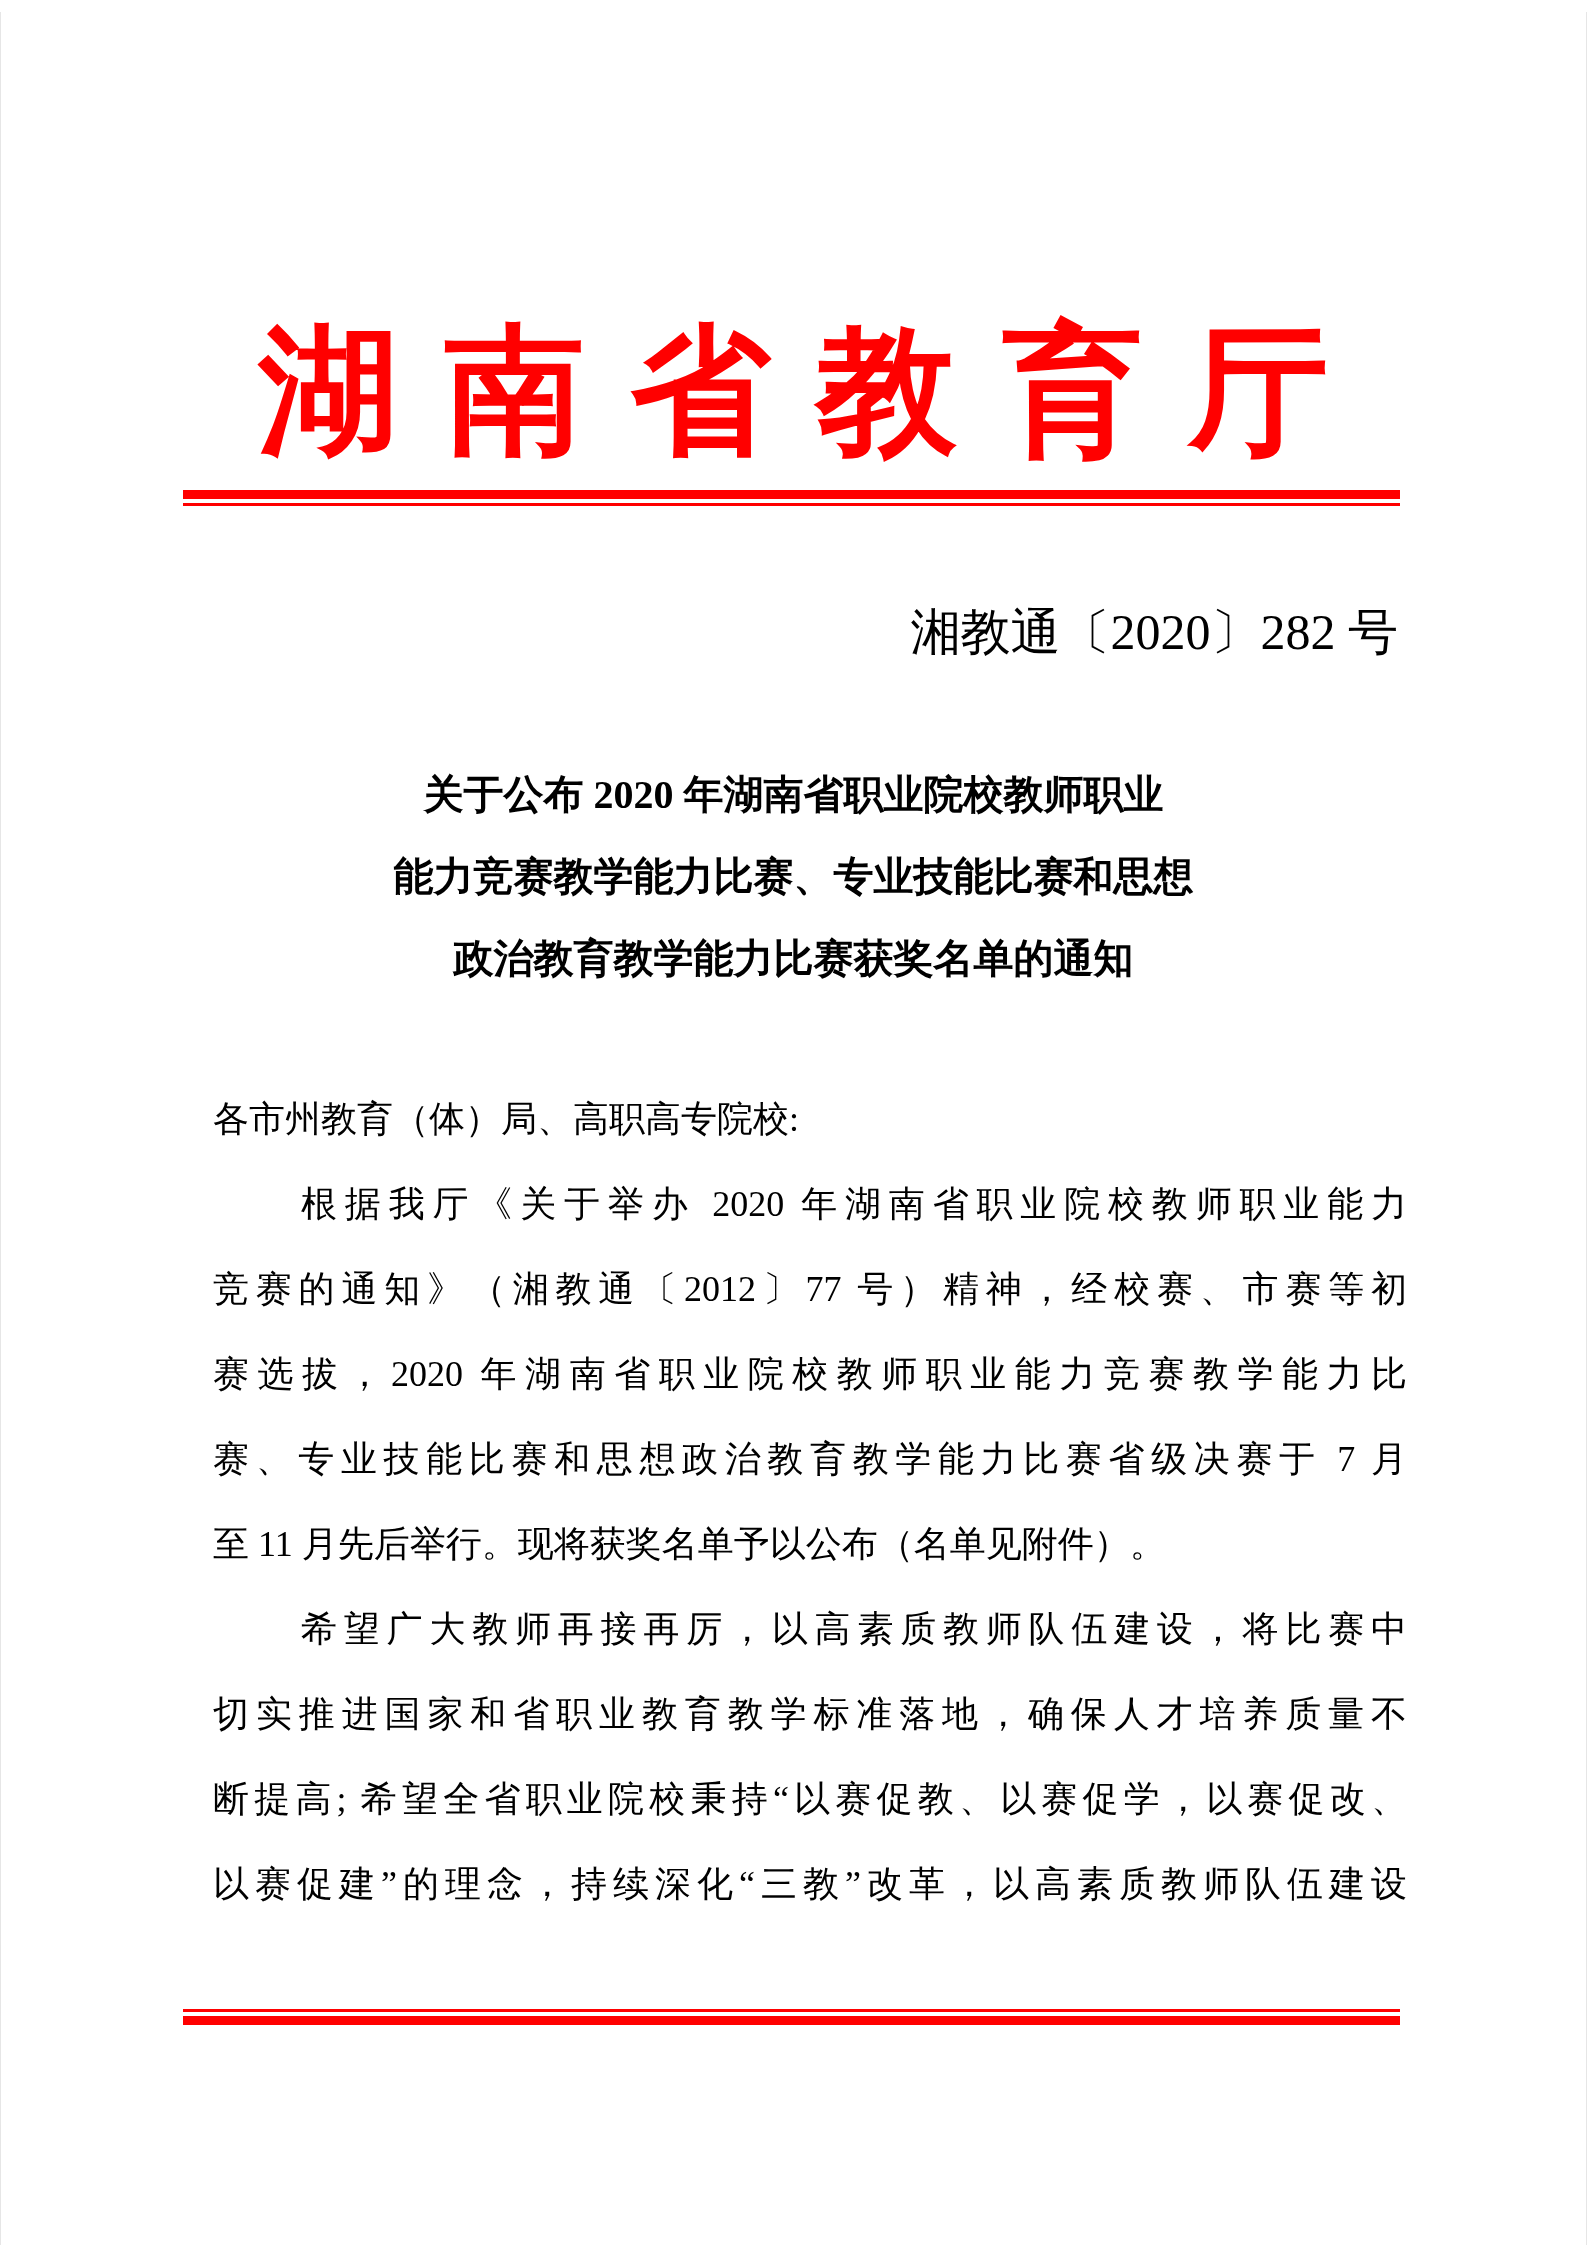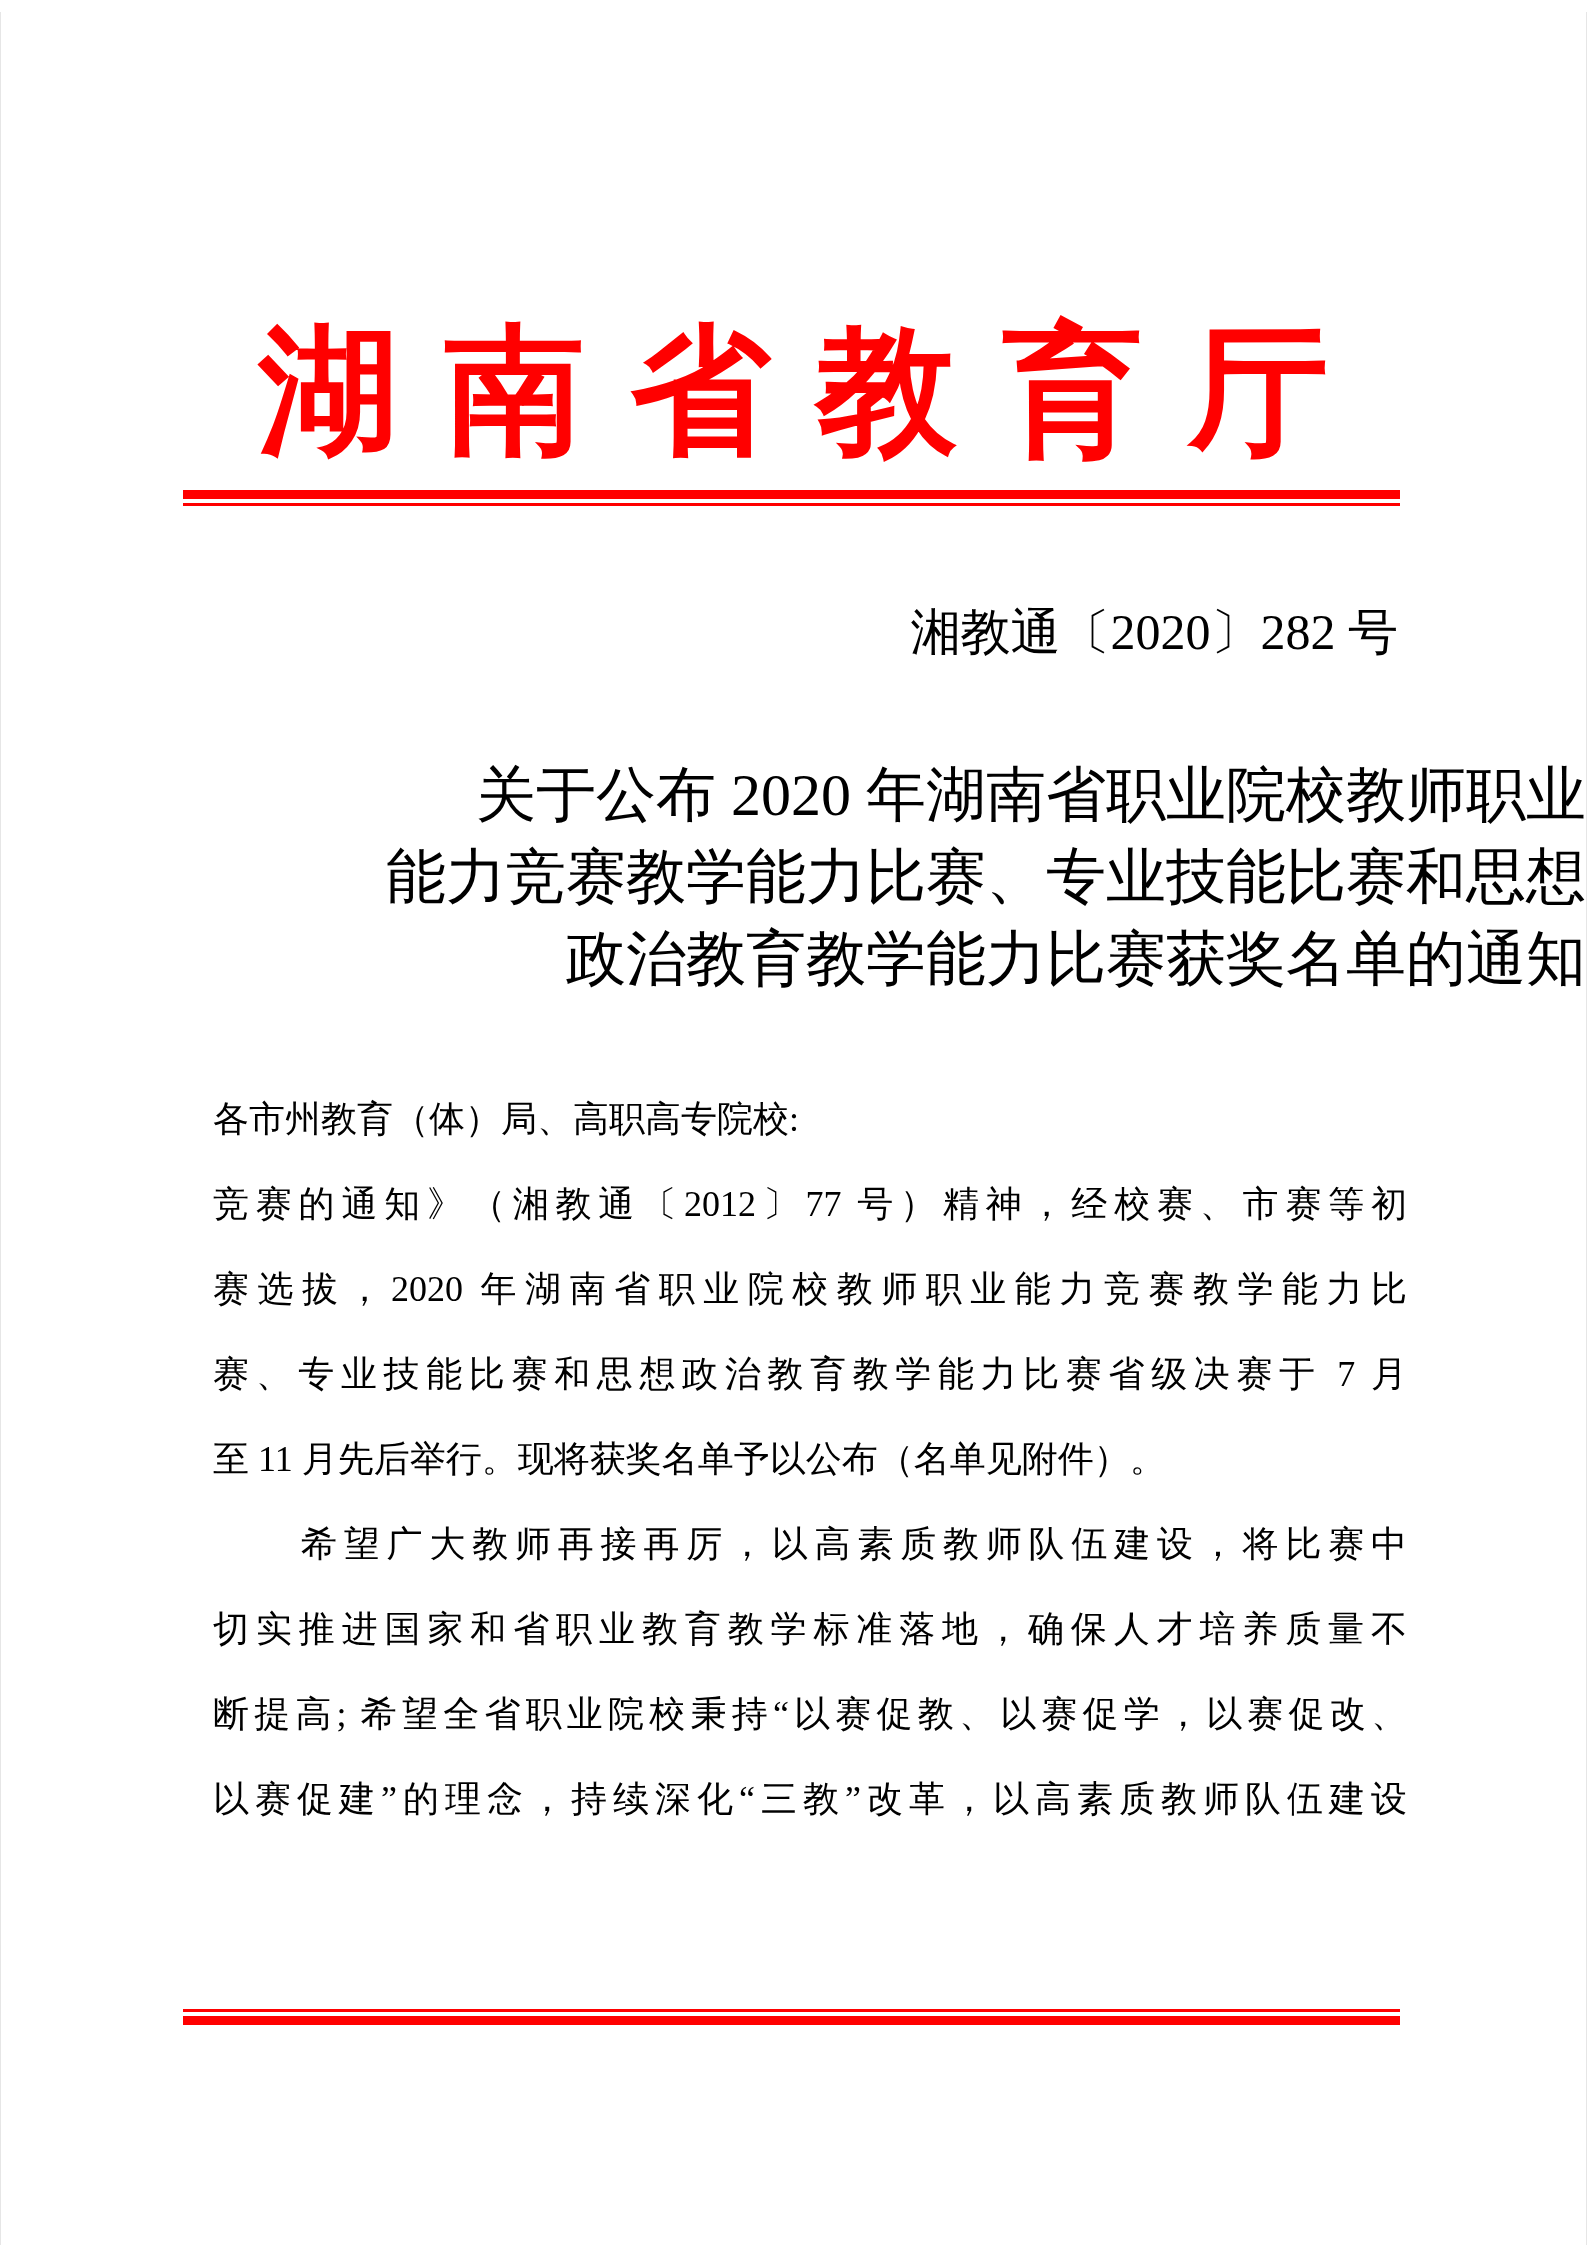--- a/index.html
+++ b/index.html
@@ -59,24 +59,24 @@
     line-height: 56px;
     white-space: nowrap;
   }
 
   
   .title {
     position: absolute;
     top: 742px;
     left: 0;
     width: 100%;
-    text-align: right;
-    font-size: 60px;
+    text-align: center;
+    font-size: 40px;
     line-height: 82px;
-    font-weight: normal;
+    font-weight: bold;
     white-space: nowrap;
   }
 
   
   .bodytext {
     position: absolute;
     top: 1065px;
     left: 212px;
     width: 1194px;
     font-size: 36px;
@@ -113,20 +113,21 @@
 
   <div class="title">
     <div>关于公布 2020 年湖南省职业院校教师职业</div>
     <div>能力竞赛教学能力比赛、专业技能比赛和思想</div>
     <div>政治教育教学能力比赛获奖名单的通知</div>
   </div>
 
   <div class="bodytext">
     <div class="line">各市州教育（体）局、高职高专院校:</div>
 
+    <div class="line just indent">根据我厅《关于举办 2020 年湖南省职业院校教师职业能力</div>
     <div class="line just">竞赛的通知》（湘教通〔2012〕77 号）精神，经校赛、市赛等初</div>
     <div class="line just">赛选拔，2020 年湖南省职业院校教师职业能力竞赛教学能力比</div>
     <div class="line just">赛、专业技能比赛和思想政治教育教学能力比赛省级决赛于 7 月</div>
     <div class="line">至 11 月先后举行。现将获奖名单予以公布（名单见附件）。</div>
 
     <div class="line just indent">希望广大教师再接再厉，以高素质教师队伍建设，将比赛中</div>
     <div class="line just">切实推进国家和省职业教育教学标准落地，确保人才培养质量不</div>
     <div class="line just">断提高; 希望全省职业院校秉持“以赛促教、以赛促学，以赛促改、</div>
     <div class="line just">以赛促建”的理念，持续深化“三教”改革，以高素质教师队伍建设</div>
   </div>

